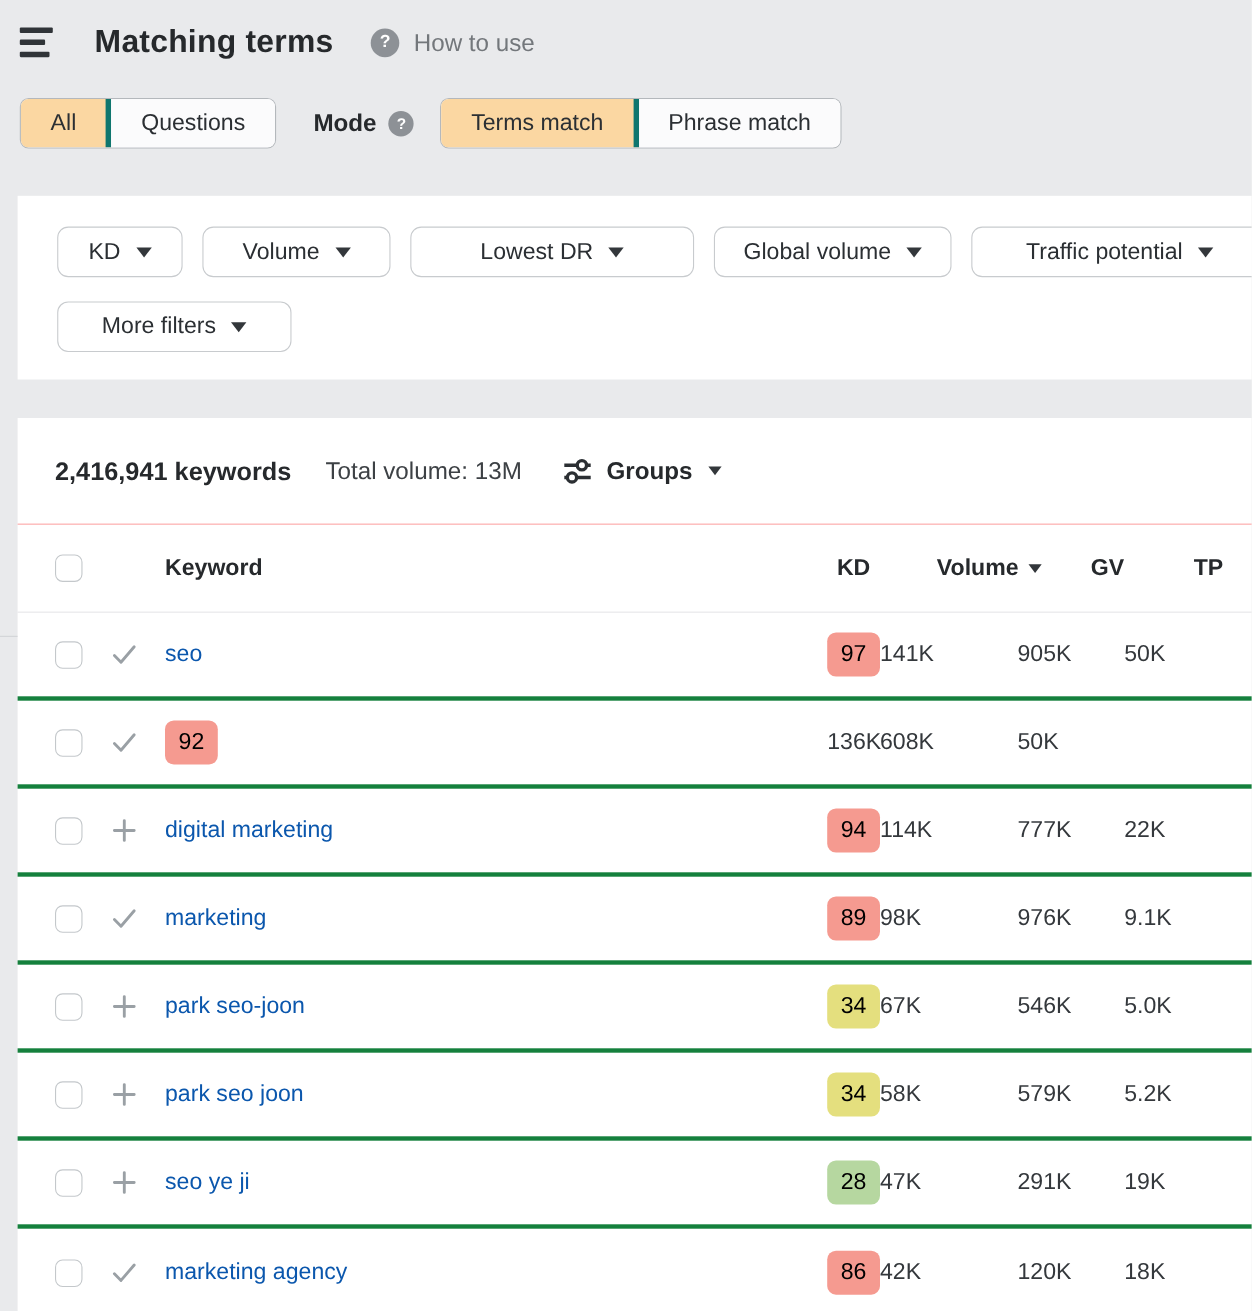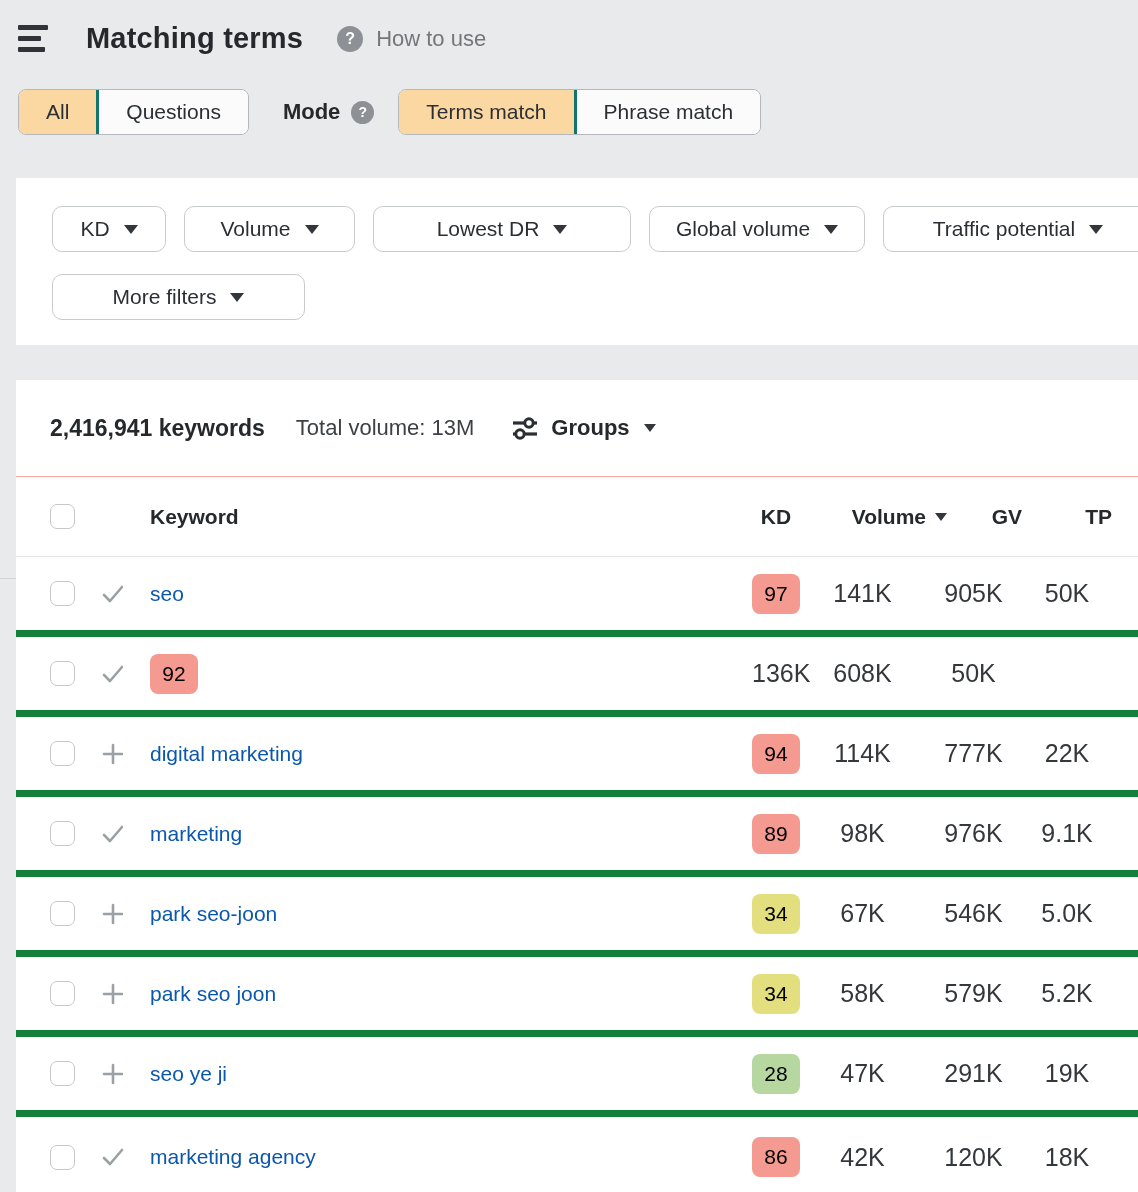--- a/index.html
+++ b/index.html
@@ -35,21 +35,21 @@
 
   
   .toggle-row { display:flex; align-items:center; margin-top:34px; }
   .segmented {
     display:inline-flex; border:1px solid #b4b8bc; border-radius:8px;
     overflow:hidden; background:#fbfbfc; height:46px;
   }
   .segment {
     display:flex; align-items:center; justify-content:center;
     font-size:21px; color:#2b2f33; padding:0 27px; cursor:pointer;
-    border-right:3px solid #0f766e; background:#fbfbfc; white-space:nowrap;
+    border-right:5px solid #0f766e; background:#fbfbfc; white-space:nowrap;
   }
   .segment:last-child { border-right:none; }
   .segment.selected { background:var(--peach,#fbd7a2); }
   .mode-wrap { display:flex; align-items:center; margin-left:34px; gap:11px; }
   .mode-label { font-size:22px; font-weight:bold; color:#26292c; }
   .toggle-row .segmented.mode-group { margin-left:24px; }
 
   
   .filters-card {
     margin-left:16px; width:1122px; height:167px; background:#ffffff;
@@ -59,21 +59,21 @@
   .pill {
     display:flex; align-items:center; justify-content:center; gap:14px;
     height:46px; border:1px solid #c8cbce; border-radius:10px; background:#ffffff;
     font-size:21px; color:#2b2f33; cursor:pointer; flex:0 0 auto; white-space:nowrap;
   }
   .filters-row1 .pill:nth-child(1){ width:114px; }
   .filters-row1 .pill:nth-child(2){ width:171px; }
   .filters-row1 .pill:nth-child(3){ width:258px; }
   .filters-row1 .pill:nth-child(4){ width:216px; }
   .filters-row1 .pill:nth-child(5){ width:270px; }
-  .filters-row2 .pill:nth-child(1){ width:253px; }
+  .filters-row2 .pill:nth-child(1){ width:213px; }
   .caret-down {
     width:0; height:0; border-left:7px solid transparent; border-right:7px solid transparent;
     border-top:9px solid #33373b; display:inline-block;
   }
 
   
   .results-card { margin-left:16px; width:1122px; margin-top:35px; background:#ffffff; height:812px; }
   .stats-row { display:flex; align-items:center; height:97px; padding-left:34px; border-bottom:1px solid #fca5a5; }
   .stats-count { font-size:23px; font-weight:bold; color:#26292c; }
   .stats-volume { font-size:22px; color:#3d4145; margin-left:31px; }
@@ -91,29 +91,29 @@
   .th { font-size:21px; font-weight:bold; color:#26292c; }
   .th-kd { text-align:center; }
   .th-num { text-align:right; }
   .th-volume-inner { display:inline-flex; align-items:center; gap:9px; margin-right:-22px; cursor:pointer; }
   .th-volume-inner .caret-down { border-top-width:8px; border-left-width:6px; border-right-width:6px; }
 
   .checkbox {
     width:25px; height:25px; border:1.5px solid #c4c8cb; border-radius:7px;
     background:#ffffff; cursor:pointer;
   }
-  .row { border-bottom:7px solid #15803d; }
+  .row { border-bottom:4px solid #15803d; }
   .row:last-child { border-bottom:none; }
   .state-icon { width:26px; height:26px; display:inline-block; }
   .kw-link { font-size:21px; color:#0b57ad; text-decoration:none; cursor:pointer; }
   .kd-badge {
     display:inline-block; width:48px; height:40px; line-height:40px; text-align:center;
     border-radius:8px; font-size:21px; color:#000000;
   }
-  .cell-num { text-align:center; font-size:25px; color:#34383c; }
+  .cell-num { text-align:left; font-size:21px; color:#34383c; }
 
   .sliders-icon { display:inline-block; }
 </style>
 </head>
 <body>
 
 <div class="page">
   <div class="gutter-divider"></div>
 
   <header class="top-header">

